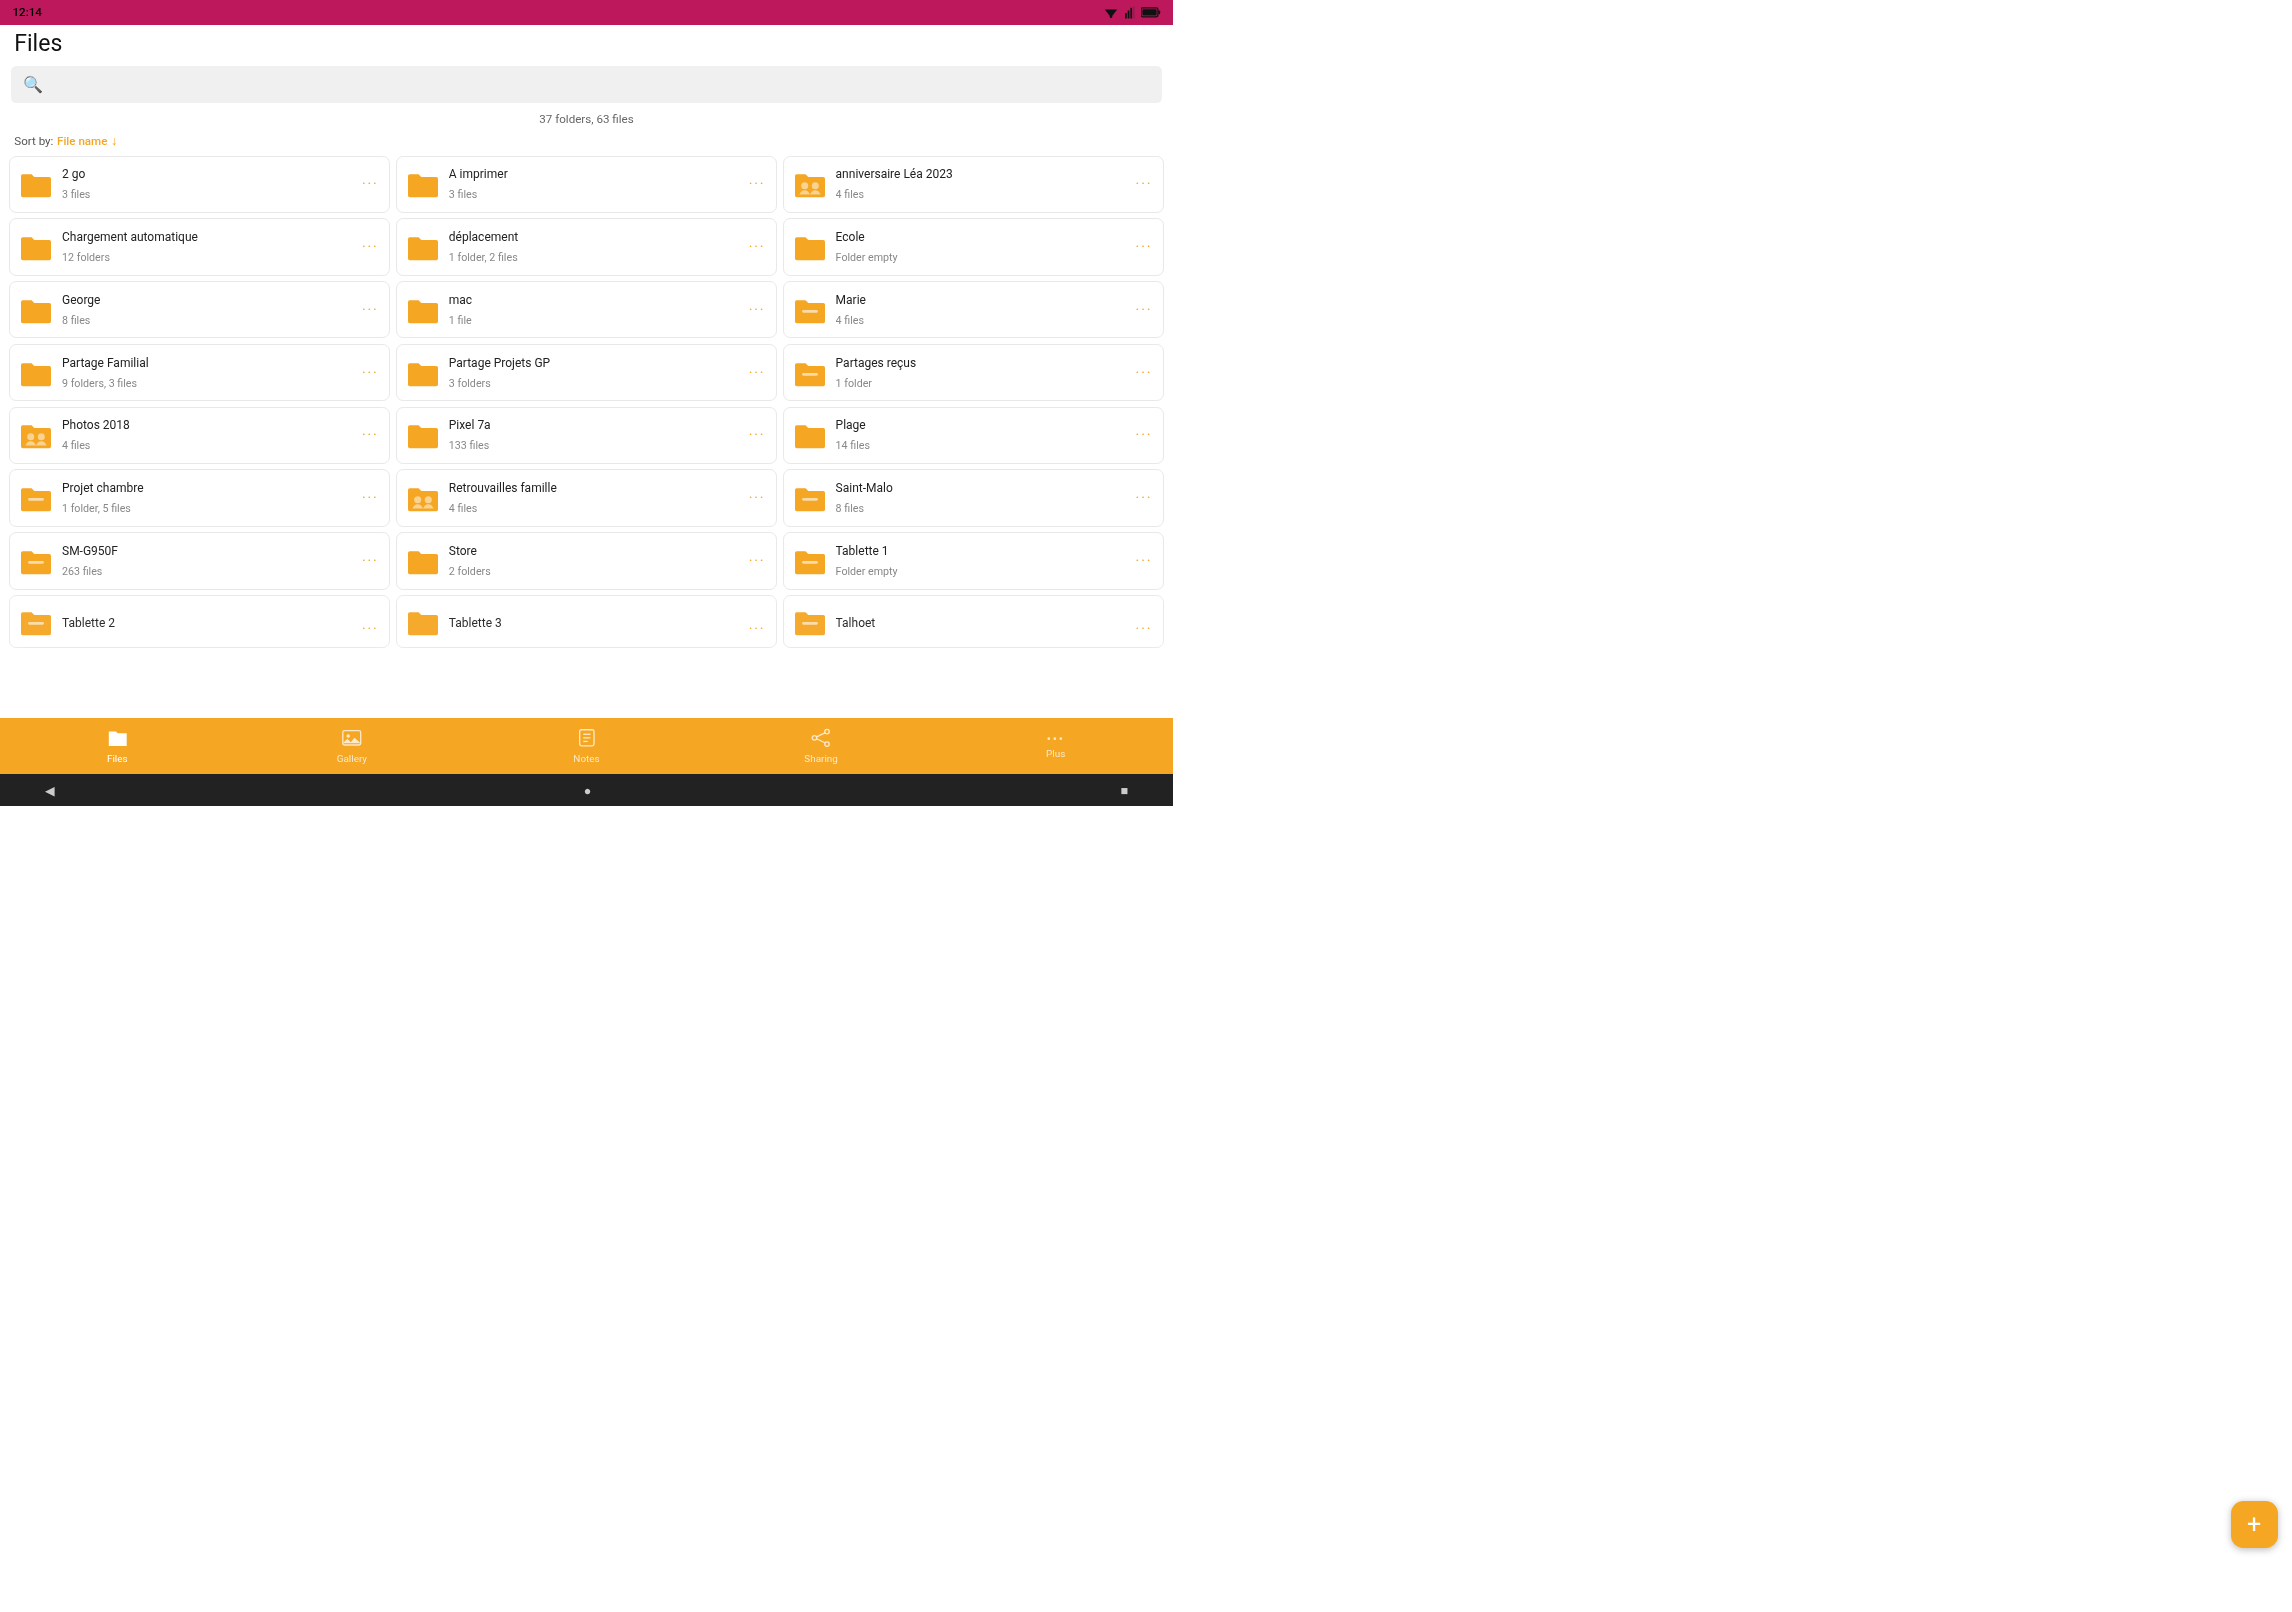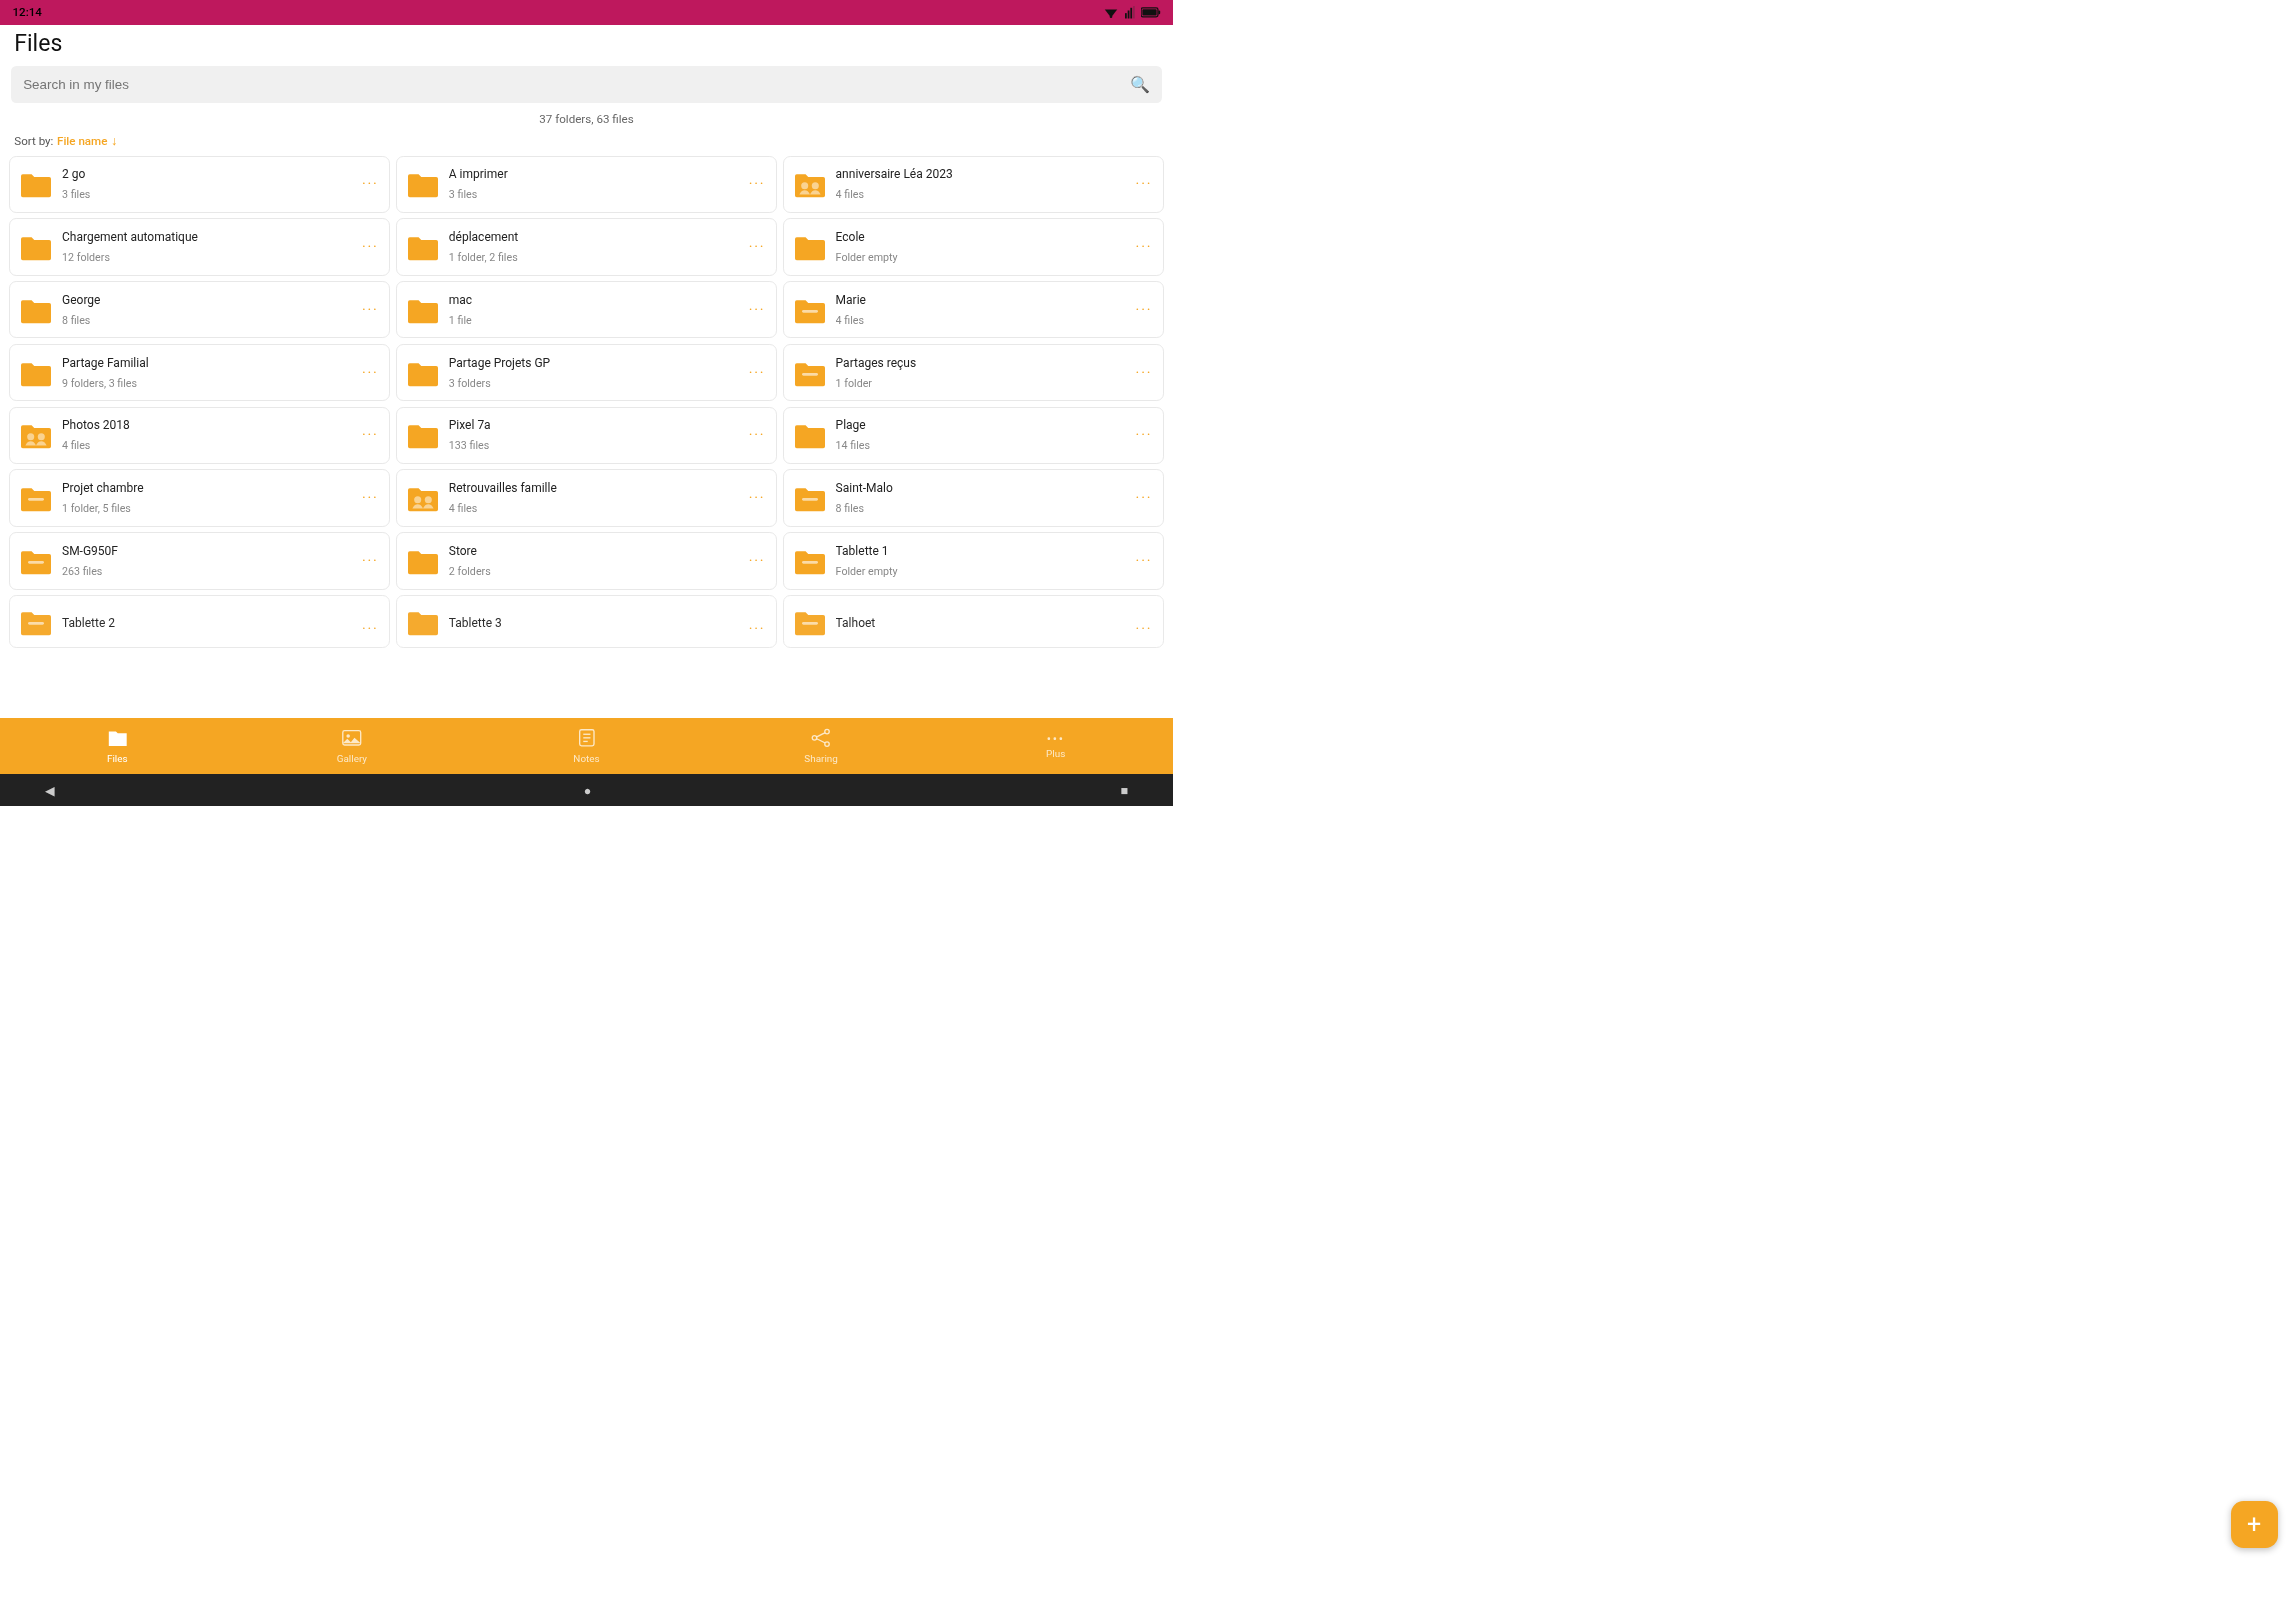--- a/index.html
+++ b/index.html
@@ -232,21 +232,20 @@
       <rect x="0" y="1" width="19" height="10" rx="2" fill="none" stroke="#111" stroke-width="1.5"></rect>
       <rect x="19.5" y="4" width="2" height="4" rx="1" fill="#111"></rect>
       <rect x="1.5" y="2.5" width="16" height="7" rx="1" fill="#111"></rect>
     </svg>
   </div>
 </div>
 
 <div class="page-title">Files</div>
 
 <div class="search-bar">
-  <input type="text" placeholder="Search in my files" style="">
   <span class="search-icon-btn">🔍</span>
 </div>
 
 <div class="meta-bar">37 folders, 63 files</div>
 
 <div class="sort-bar">
   <span class="sort-label">Sort by:</span>
   <span class="sort-value">File name</span>
   <span class="sort-arrow">↓</span>
 </div>

